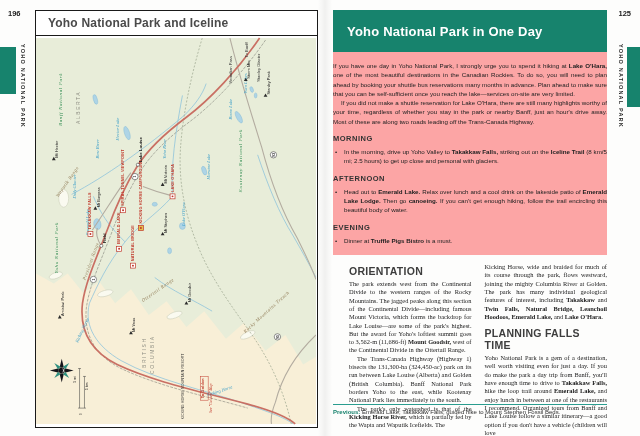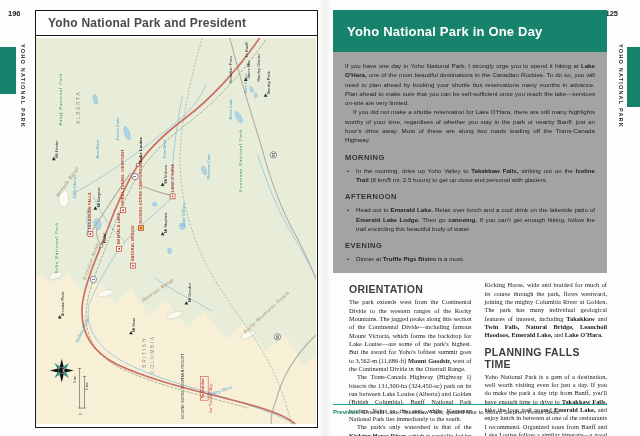--- a/index.html
+++ b/index.html
@@ -1,21 +1,21 @@
 <!DOCTYPE html>
 <html><head>
 <meta charset="utf-8">
 <style>
   html,body{margin:0;padding:0;background:#ffffff;}
   #spread{position:relative;width:640px;height:436px;background:#fdfdfc;overflow:hidden;
           font-family:"Liberation Sans",sans-serif;}
   #gutter{position:absolute;left:318px;top:0;width:14px;height:436px;
           background:linear-gradient(90deg,rgba(0,0,0,0) 0%,rgba(0,0,0,.05) 50%,rgba(0,0,0,0) 100%);}
   .pagenum{position:absolute;top:9px;font:700 7.5px "Liberation Sans",sans-serif;color:#222;}
-  #pn-left{left:8px;} #pn-right{right:22px;}
+  #pn-left{left:8px;} #pn-right{right:9px;}
   .edge-label{position:absolute;writing-mode:vertical-rl;font:700 5.5px "Liberation Sans",sans-serif;
               letter-spacing:1.2px;color:#1c1c1c;top:44px;}
   #edge-label-left{left:20px;} #edge-label-right{right:16px;}
   .edge-tab{position:absolute;background:#17836d;top:47px;}
   #edge-tab-left{left:0;width:16px;height:47px;} #edge-tab-right{right:0;width:13px;height:60px;}
 
   
   #map-frame{position:absolute;left:35px;top:10px;width:283px;height:418px;
              border:1.5px solid #1a1a1a;background:#fff;box-sizing:border-box;}
   #map-titlebar{height:24px;border-bottom:1.5px solid #1a1a1a;display:flex;align-items:center;
@@ -32,21 +32,21 @@
   .ml-poi{font:700 3.8px "Liberation Sans",sans-serif;fill:#c0392b;letter-spacing:.2px;}
   .ml-peak{font:4px "Liberation Sans",sans-serif;fill:#222;}
   .ml-town{font:700 4.4px "Liberation Sans",sans-serif;fill:#222;}
   .ml-shield{font:700 3.6px "Liberation Sans",sans-serif;fill:#333;}
   .ml-scale{font:3.6px "Liberation Sans",sans-serif;fill:#222;}
 
   
   #right-content{position:absolute;left:333px;top:10px;width:274px;}
   #banner{background:#17836d;height:42px;display:flex;align-items:center;padding-left:14px;}
   #banner span{color:#fff;font:700 13px "Liberation Sans",sans-serif;letter-spacing:.2px;}
-  #highlight-box{background:#a3a3a3;padding:9px 12px 10px;}
+  #highlight-box{background:#fca5a5;padding:9px 0 10px;}
   .intro{font:6.2px/1.5 "Liberation Sans",sans-serif;color:#222;text-align:justify;margin:0;}
   .intro.indent{text-indent:8px;}
   .sec-head{font:700 7.5px "Liberation Sans",sans-serif;letter-spacing:.5px;color:#333;margin:8px 0 4px;}
   .bullet{display:flex;font:6.2px/1.5 "Liberation Sans",sans-serif;color:#222;}
   .bullet .dot{width:9px;flex:none;padding-left:2px;}
   .bullet .btxt{flex:1;text-align:justify;}
   #columns{display:flex;gap:13px;margin-top:8px;margin-left:16px;}
   .col{width:130.5px;}
   .col h2{font:700 10.5px "Liberation Sans",sans-serif;color:#3d3d3d;letter-spacing:.3px;margin:2px 0 3px;}
   .body-p{font:6.4px/1.3 "Liberation Serif",serif;color:#1c1c1c;text-align:justify;margin:0;}
@@ -61,21 +61,21 @@
 
 <div id="spread">
   <div id="gutter"></div>
 
   <div class="pagenum" id="pn-left">196</div>
   <div class="edge-tab" id="edge-tab-left"></div>
   <div class="edge-label" id="edge-label-left">YOHO NATIONAL PARK</div>
 
   <div id="map-frame">
     <div id="map-titlebar">
-      <span>Yoho National Park and President</span>
+      <span>Yoho National Park and Iceline</span>
     </div>
     <svg id="mapsvg" width="280" height="390" viewBox="0 0 283 390">
       <rect width="283" height="390" fill="#e8edd9"></rect>
       <polygon fill="#f8efd7" points="0,238 18,248 32,238 48,258 64,246 80,268 96,254 114,280 132,266 152,292 170,276 192,304 210,288 232,316 252,300 270,330 283,322 283,390 0,390"></polygon>
       <g fill="#fafaf0" stroke="#c6c9b4" stroke-width="0.5">
         <ellipse cx="20" cy="240" rx="7" ry="3" transform="rotate(-20 20 240)"></ellipse>
         <ellipse cx="70" cy="258" rx="8" ry="3" transform="rotate(-15 70 258)"></ellipse>
         <ellipse cx="140" cy="280" rx="8" ry="3" transform="rotate(-20 140 280)"></ellipse>
         <ellipse cx="214" cy="300" rx="8" ry="3" transform="rotate(-25 214 300)"></ellipse>
         <ellipse cx="28" cy="162" rx="5" ry="9"></ellipse>

